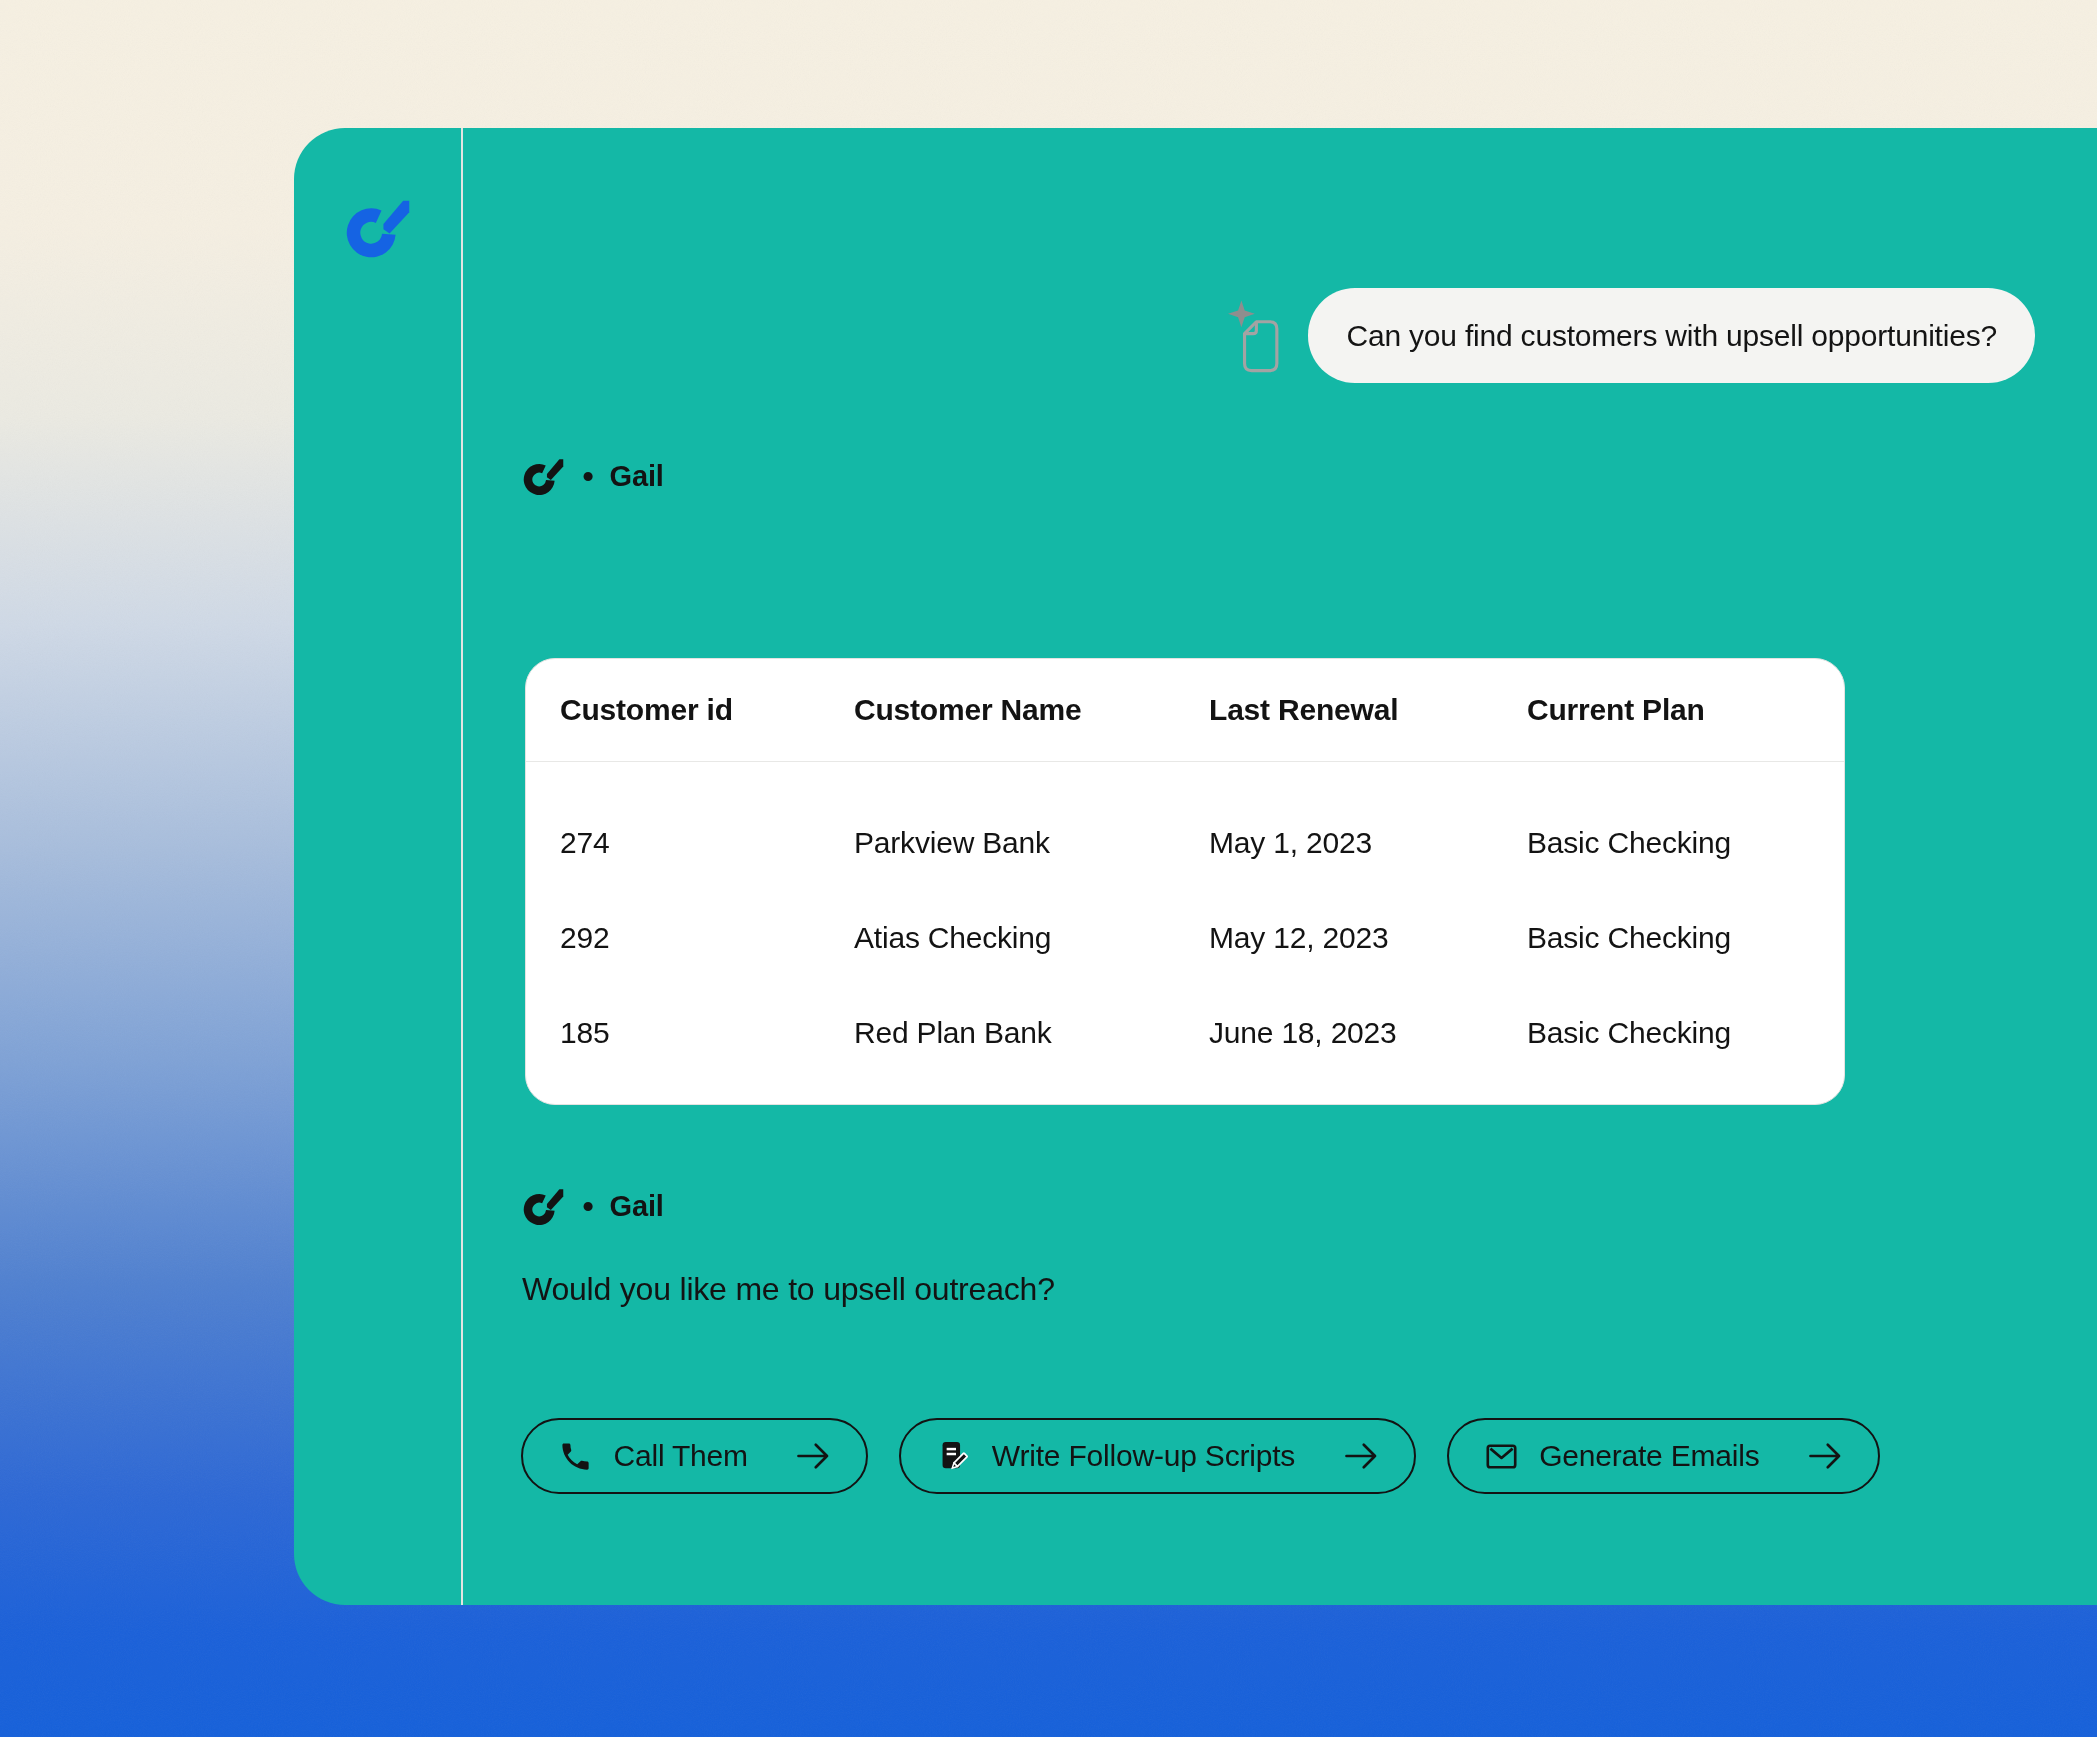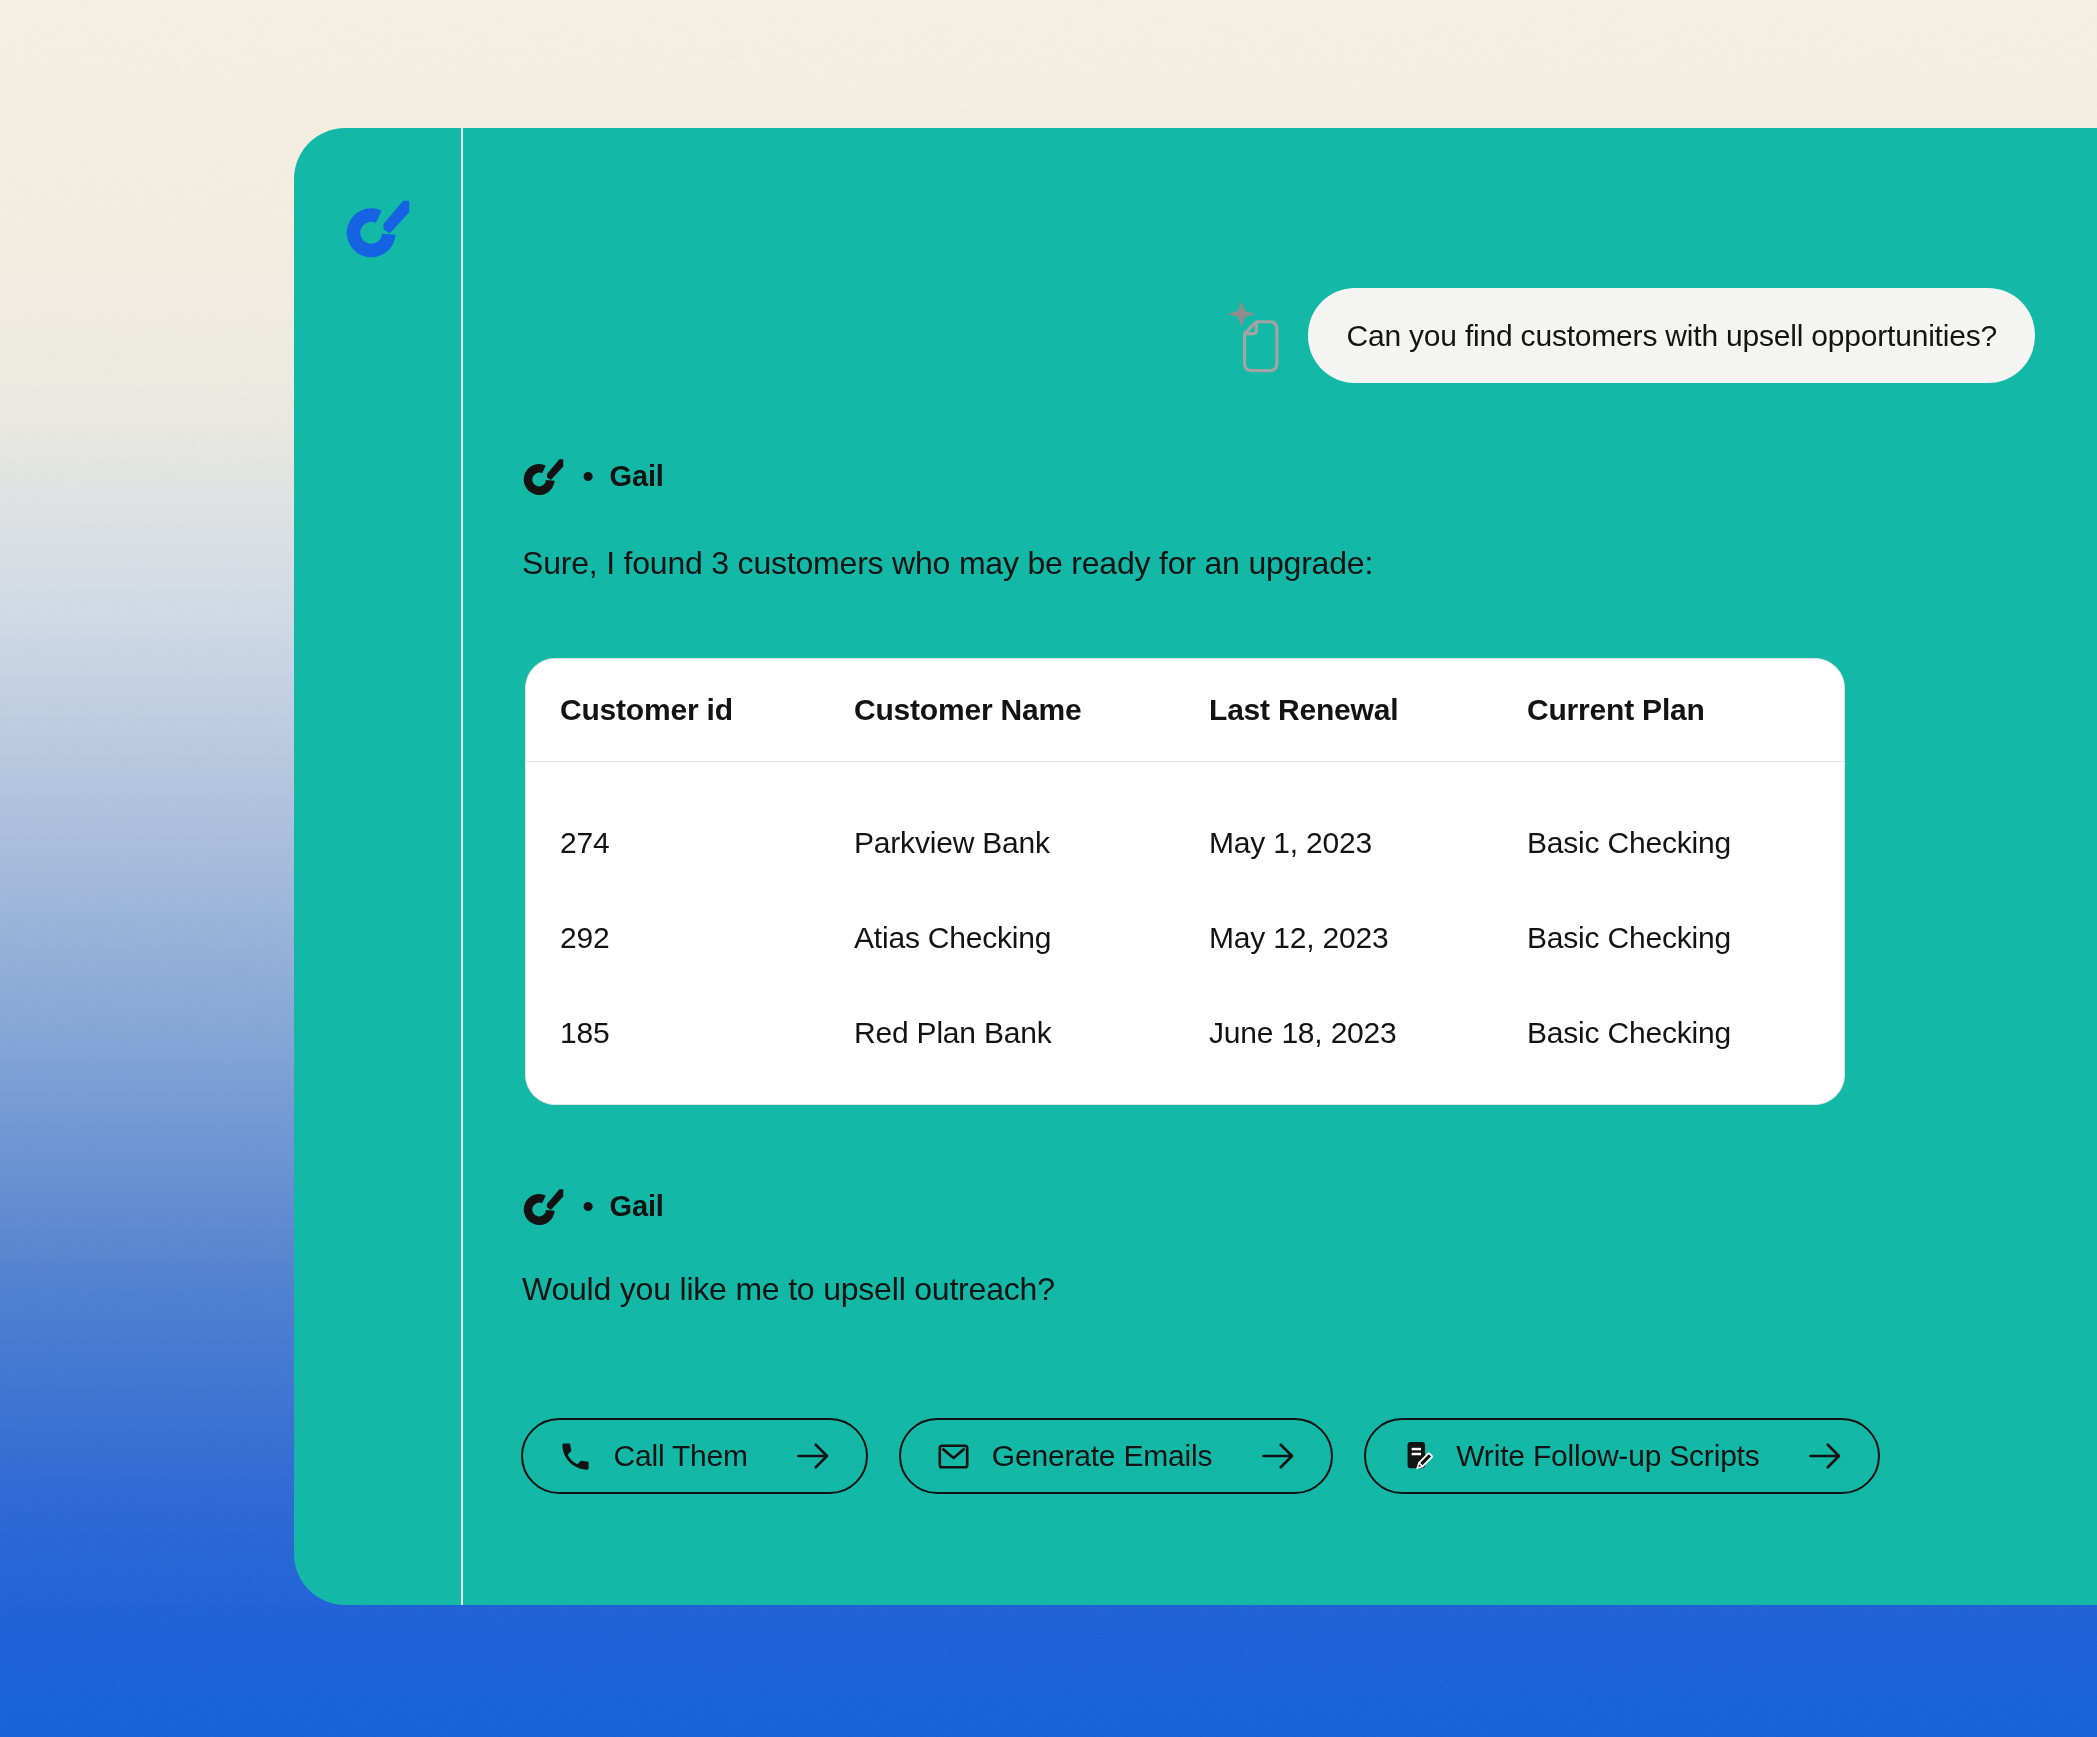--- a/index.html
+++ b/index.html
@@ -150,21 +150,20 @@
 
     <div class="gail-row gail-row-1">
       <svg class="gail-logo" viewBox="0 0 100 100" aria-hidden="true">
         <path fill="#131313" d="M55.2 24.4 A36 36 0 1 0 75.9 60.1 L55.9 58.4 A16 16 0 1 1 46.8 42.5 Z"></path>
         <path fill="#131313" d="M58 44 L87 10 L96 10 L96 27 L67 58 L58 52 Z"></path>
       </svg>
       <span class="gail-dot">•</span>
       <span class="gail-name">Gail</span>
     </div>
 
-    <div class="msg msg-1">Sure, I found 3 customers who may be ready for an upgrade:</div>
 
     <div class="table-card">
       <div class="t-grid t-head">
         <div class="t-cell">Customer id</div>
         <div class="t-cell">Customer Name</div>
         <div class="t-cell">Last Renewal</div>
         <div class="t-cell">Current Plan</div>
       </div>
       <div class="t-body">
         <div class="t-grid t-row">
@@ -206,41 +205,41 @@
           <path fill="#131313" d="M6.62 10.79c1.44 2.83 3.76 5.14 6.59 6.59l2.2-2.2c.27-.27.67-.36 1.02-.24 1.12.37 2.33.57 3.57.57.55 0 1 .45 1 1V20c0 .55-.45 1-1 1-9.39 0-17-7.61-17-17 0-.55.45-1 1-1h3.5c.55 0 1 .45 1 1 0 1.25.2 2.45.57 3.57.11.35.03.74-.25 1.02l-2.2 2.2z"></path>
         </svg>
         <span class="action-label">Call Them</span>
         <svg class="arrow-icon" viewBox="0 0 26 24" aria-hidden="true">
           <path d="M3 12 H22 M14.5 4.5 L22 12 L14.5 19.5" fill="none" stroke="#131313" stroke-width="1.8" stroke-linecap="round" stroke-linejoin="round"></path>
         </svg>
       </button>
 
       <button class="action-btn">
         <svg class="btn-icon" viewBox="0 0 24 24" aria-hidden="true">
-          <rect x="2.6" y="4.6" width="18.8" height="14.8" rx="1.6" fill="none" stroke="#131313" stroke-width="1.8"></rect>
-          <path d="M4.4 6.6 L12 13 L19.6 6.6" fill="none" stroke="#131313" stroke-width="1.8" stroke-linejoin="round"></path>
-        </svg>
-        <span class="action-label">Generate Emails</span>
-        <svg class="arrow-icon" viewBox="0 0 26 24" aria-hidden="true">
-          <path d="M3 12 H22 M14.5 4.5 L22 12 L14.5 19.5" fill="none" stroke="#131313" stroke-width="1.8" stroke-linecap="round" stroke-linejoin="round"></path>
-        </svg>
-      </button>
-
-      <button class="action-btn">
-        <svg class="btn-icon" viewBox="0 0 24 24" aria-hidden="true">
           <rect x="4.5" y="2" width="12" height="18" rx="2.2" fill="#131313"></rect>
           <line x1="7.3" y1="6.9" x2="13.7" y2="6.9" stroke="#ffffff" stroke-width="1.7"></line>
           <line x1="7.3" y1="10.3" x2="13.7" y2="10.3" stroke="#ffffff" stroke-width="1.7"></line>
           <g transform="rotate(45 15.5 15.5)">
             <rect x="13.9" y="8.8" width="3.4" height="9.7" rx="0.4" fill="#131313" stroke="#ffffff" stroke-width="1.2"></rect>
             <path d="M13.9 18.5 h3.4 L15.6 21.8 Z" fill="#131313" stroke="#ffffff" stroke-width="1"></path>
           </g>
         </svg>
         <span class="action-label">Write Follow-up Scripts</span>
         <svg class="arrow-icon" viewBox="0 0 26 24" aria-hidden="true">
           <path d="M3 12 H22 M14.5 4.5 L22 12 L14.5 19.5" fill="none" stroke="#131313" stroke-width="1.8" stroke-linecap="round" stroke-linejoin="round"></path>
         </svg>
       </button>
 
+      <button class="action-btn">
+        <svg class="btn-icon" viewBox="0 0 24 24" aria-hidden="true">
+          <rect x="2.6" y="4.6" width="18.8" height="14.8" rx="1.6" fill="none" stroke="#131313" stroke-width="1.8"></rect>
+          <path d="M4.4 6.6 L12 13 L19.6 6.6" fill="none" stroke="#131313" stroke-width="1.8" stroke-linejoin="round"></path>
+        </svg>
+        <span class="action-label">Generate Emails</span>
+        <svg class="arrow-icon" viewBox="0 0 26 24" aria-hidden="true">
+          <path d="M3 12 H22 M14.5 4.5 L22 12 L14.5 19.5" fill="none" stroke="#131313" stroke-width="1.8" stroke-linecap="round" stroke-linejoin="round"></path>
+        </svg>
+      </button>
+
     </div>
   </div>
 </div>
 
 
 </body></html>

